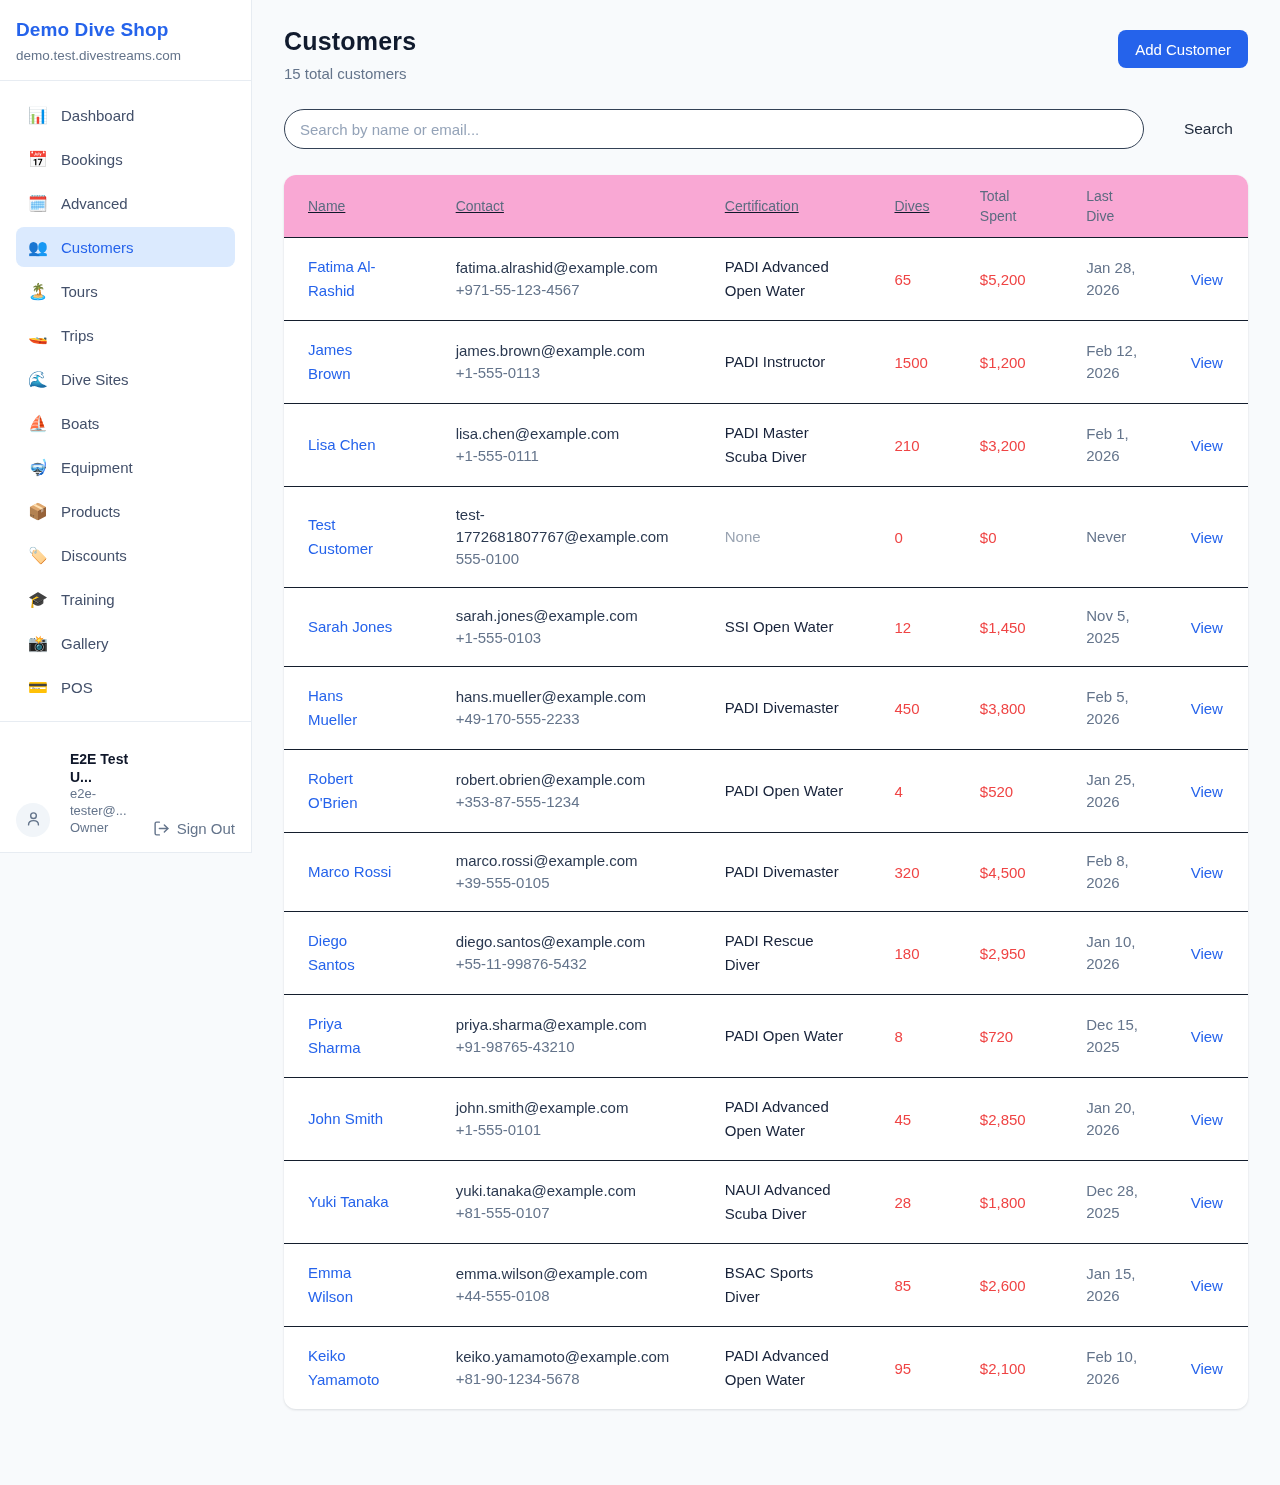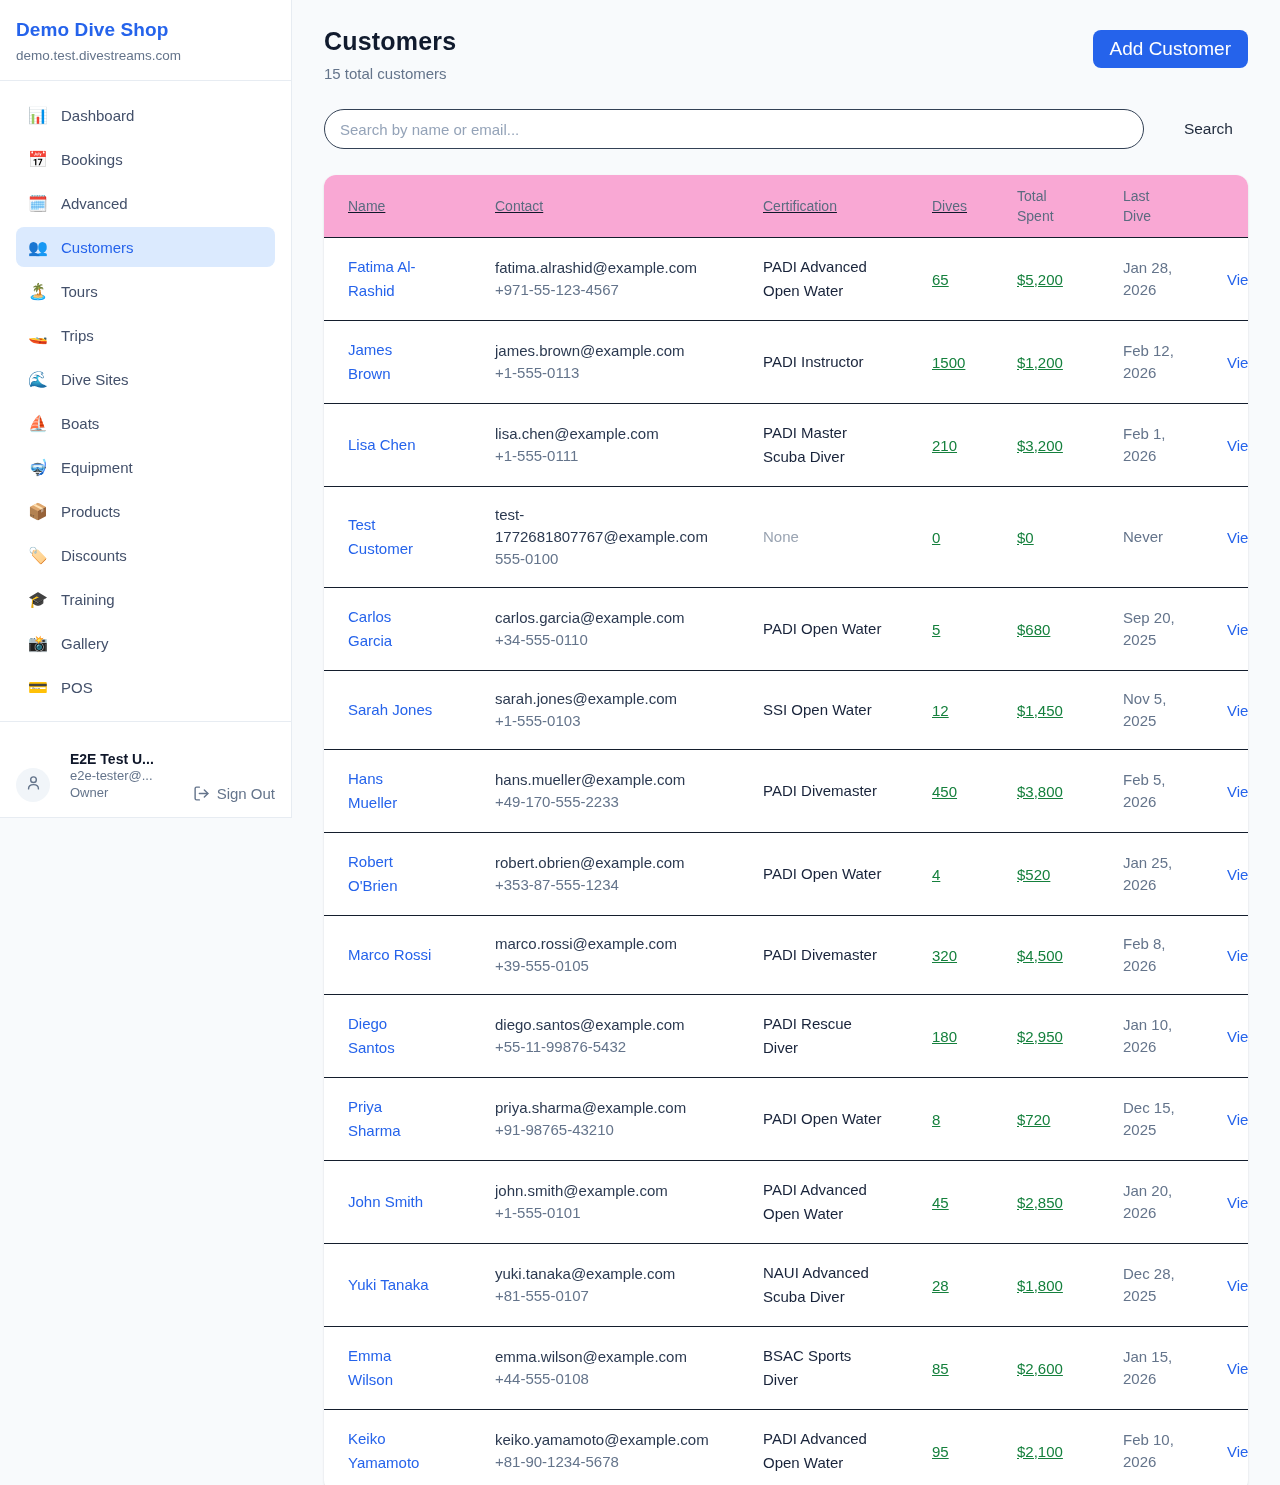--- a/index.html
+++ b/index.html
@@ -7,21 +7,21 @@
   body {
     font-family: "Liberation Sans", "DejaVu Sans", sans-serif;
     background: #f8fafc;
     color: #0f172a;
     overflow: hidden;
   }
   .layout { display: flex; align-items: flex-start; width: 1280px; }
 
   
   .sidebar {
-    width: 292px; background: #ffffff; flex-shrink: 0;
+    width: 252px; background: #ffffff; flex-shrink: 0;
     border-right: 1px solid #e7ecf2; border-bottom: 1px solid #e7ecf2;
   }
   .logo-block { padding: 19px 16px 17px; border-bottom: 1px solid #e7ecf2; }
   .logo-title { font-size: 19px; font-weight: 700; color: #2563eb; letter-spacing: .1px; }
   .logo-subtitle { font-size: 13.5px; color: #64748b; margin-top: 7px; }
   .nav { padding: 14px 16px 10px; }
   .nav-item {
     display: flex; align-items: center; gap: 13px; height: 40px;
     padding: 0 12px; margin-bottom: 4px; border-radius: 8px;
     font-size: 15px; color: #43506a; cursor: pointer;
@@ -45,21 +45,21 @@
     color: #64748b; font-size: 15px; font-family: inherit; cursor: pointer; white-space: nowrap; margin-top: 16px;
   }
 
   
   .main { flex: 1; padding: 27px 32px 30px; min-width: 0; }
   .page-header { display: flex; justify-content: space-between; align-items: flex-start; }
   .page-title { font-size: 25px; font-weight: 700; color: #111b2e; letter-spacing: .2px; }
   .page-subtitle { font-size: 15px; color: #64748b; margin-top: 9px; }
   .add-btn {
     background: #2563eb; color: #fff; border: none; border-radius: 8px;
-    font-size: 19px; font-weight: 500; font-family: inherit;
+    font-size: 15px; font-weight: 500; font-family: inherit;
     padding: 0 17px; height: 38px; margin-top: 3px; cursor: pointer;
   }
   .search-row { display: flex; align-items: center; margin-top: 27px; }
   .search-input {
     flex: 1; height: 40px; background: #fff; border: 1px solid #334155;
     border-radius: 20px; padding: 0 15px; font-size: 15px; font-family: inherit; color: #0f172a;
   }
   .search-input::placeholder { color: #94a3b8; }
   .search-btn {
     background: none; border: none; font-family: inherit; font-size: 15.5px;
@@ -85,21 +85,21 @@
   }
   tbody tr:last-child td { border-bottom: none; }
   .name-link {
     color: #2563eb; font-weight: 500; text-decoration: none;
     display: inline-block; max-width: 86px; line-height: 24px; cursor: pointer;
   }
   .email { color: #2b3950; line-height: 22px; max-width: 232px; }
   .phone { color: #64748b; line-height: 22px; }
   .cert { color: #18233a; display: inline-block; max-width: 124px; line-height: 24px; }
   .cert.muted { color: #9aa4b2; }
-  .num { color: #15803d; text-decoration: underline; }
+  .num { color: #ef4444; }
   .last-dive { color: #64748b; display: inline-block; max-width: 70px; line-height: 22px; }
   .view-link { color: #2563eb; font-weight: 500; text-decoration: none; cursor: pointer; }
 </style>
 </head>
 <body>
 
 <div class="layout">
 
   <aside class="sidebar">
     <div class="logo-block">
@@ -286,32 +286,20 @@
       <div class="email">test-1772681807767@example.com</div>
       <div class="phone">555-0100</div>
     </td>
     <td><span class="cert muted">None</span></td>
     <td class="num">0</td>
     <td class="num">$0</td>
     <td><span class="last-dive">Never</span></td>
     <td><a class="view-link">View</a></td>
   </tr>
 
-  <tr>
-    <td><a class="name-link">Carlos Garcia</a></td>
-    <td>
-      <div class="email">carlos.garcia@example.com</div>
-      <div class="phone">+34-555-0110</div>
-    </td>
-    <td><span class="cert">PADI Open Water</span></td>
-    <td class="num">5</td>
-    <td class="num">$680</td>
-    <td><span class="last-dive">Sep 20, 2025</span></td>
-    <td><a class="view-link">View</a></td>
-  </tr>
 
   <tr>
     <td><a class="name-link">Sarah Jones</a></td>
     <td>
       <div class="email">sarah.jones@example.com</div>
       <div class="phone">+1-555-0103</div>
     </td>
     <td><span class="cert">SSI Open Water</span></td>
     <td class="num">12</td>
     <td class="num">$1,450</td>

